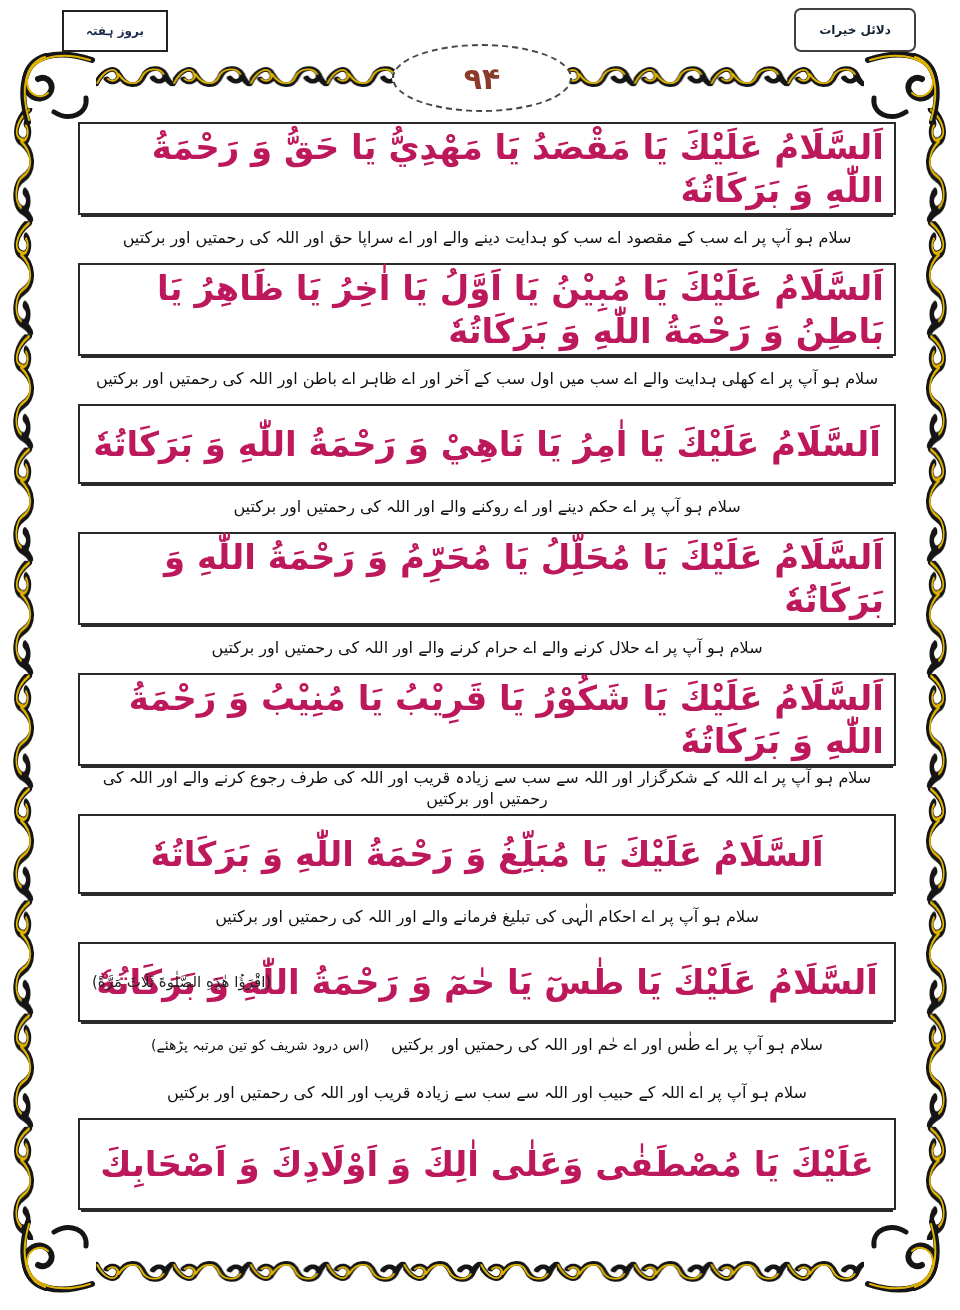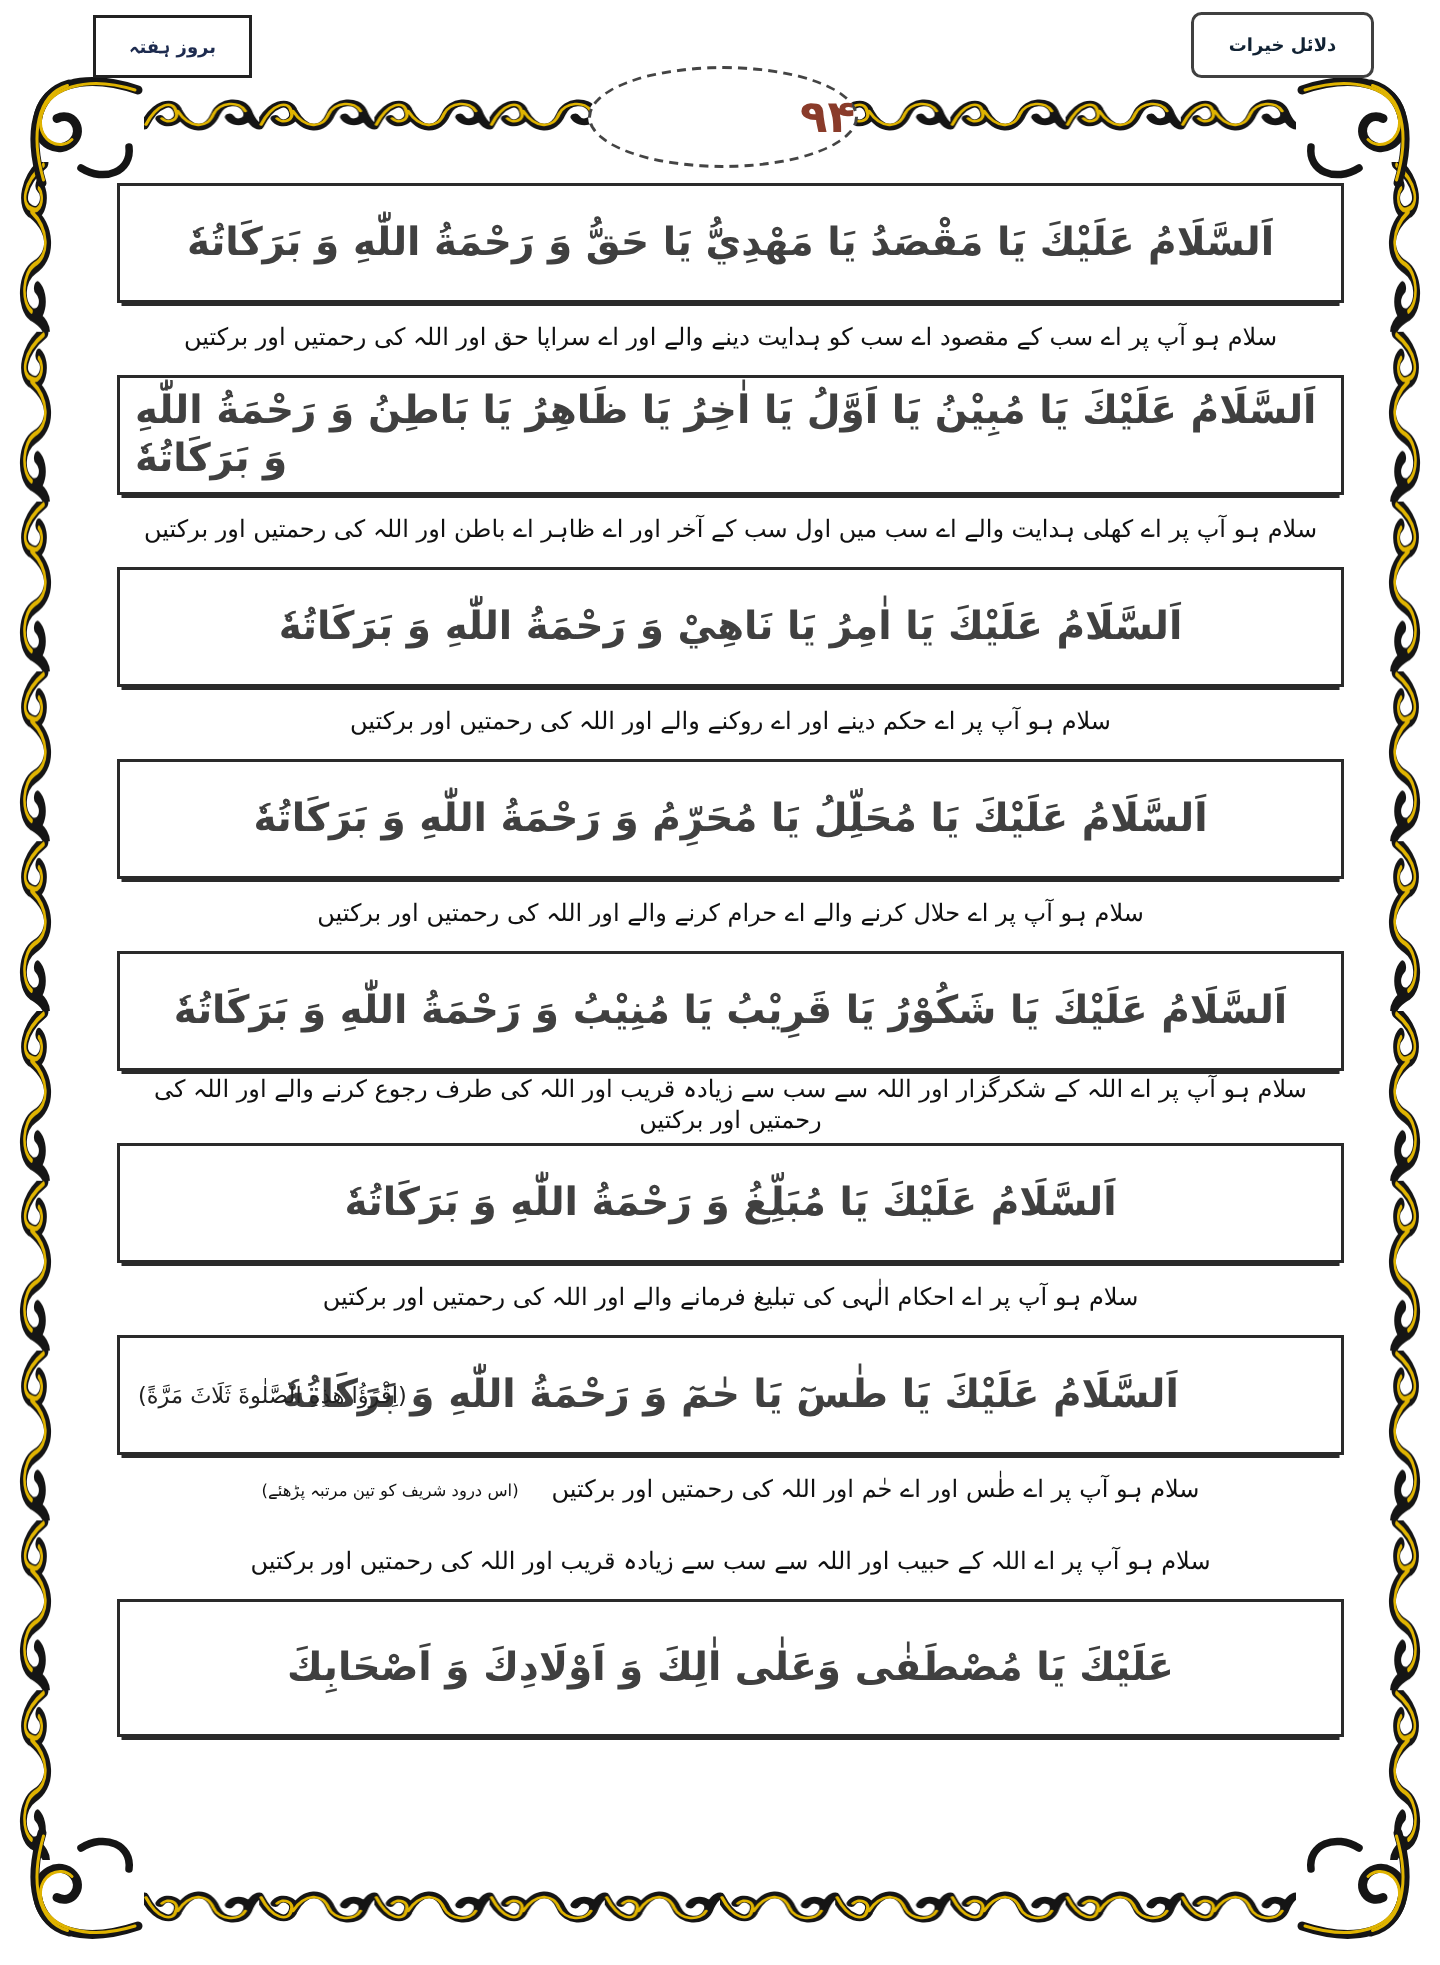--- a/index.html
+++ b/index.html
@@ -24,50 +24,50 @@
   
   .hdr-box{
     position:absolute;z-index:3;background:#fff;display:flex;align-items:center;justify-content:center;
     font-size:12px;font-weight:bold;color:#1d2b4f;
   }
   .hdr-day{left:62px;top:10px;width:102px;height:38px;border:2px solid #222;}
   .hdr-book{right:44px;top:8px;width:118px;height:40px;border:2px solid #404040;border-radius:7px;color:#123;}
   .page-oval{
     position:absolute;z-index:3;left:calc(50% - 88px);top:44px;width:176px;height:64px;
     background:#fff;border:2px dashed #444;border-radius:50%;
-    display:flex;align-items:center;
+    display:flex;align-items:center;justify-content:center;
     font-size:30px;font-weight:bold;color:#8a3b2a;
   }
 
   
   .content{
     position:absolute;left:78px;right:64px;top:122px;z-index:2;direction:rtl;
   }
   .row{margin-bottom:2px;}
   .sal-box{
     position:relative;border:2px solid #2a2a2a;background:#fff;
     box-shadow:0 5px 0 -3px #2a2a2a;
     min-height:72px;display:flex;align-items:center;justify-content:center;
     padding:2px 10px;
   }
   .sal-box.tall{min-height:84px;}
   .arabic{
-    font-size:26px;font-weight:700;color:#404040;text-align:left;line-height:1.25;
+    font-size:34px;font-weight:700;color:#be185d;text-align:right;line-height:1.25;
   }
   .arabic-note{
     position:absolute;left:12px;top:50%;transform:translateY(-50%);
     font-size:15px;font-weight:400;color:#222;white-space:nowrap;
   }
   .arabic-note:empty{display:none;}
   .trans{
     min-height:42px;display:flex;align-items:center;justify-content:center;gap:22px;
     font-size:16px;color:#111;text-align:center;padding:2px 4px;
   }
   .trans-text{line-height:1.3;}
-  .tr-note{font-size:11px;white-space:nowrap;text-align:right;}
+  .tr-note{font-size:14px;white-space:nowrap;text-align:right;}
   .tr-note:empty{display:none;}
 </style>
 </head>
 <body>
 
 <div class="border-strip strip-top">
   <svg viewBox="0 0 580 40" preserveAspectRatio="none" aria-hidden="true">
     <defs>
       <pattern id="hp1" width="58" height="40" patternUnits="userSpaceOnUse">
         <path d="M0 24 C6 8 15 6 17 14 C19 21 11 25 8 19 M17 14 C23 28 32 28 36 16 C39 7 49 6 52 14 C54 21 46 24 43 18 M52 14 C55 24 58 24 58 24" fill="none" stroke="#151515" stroke-width="4.6" stroke-linecap="round"></path>

